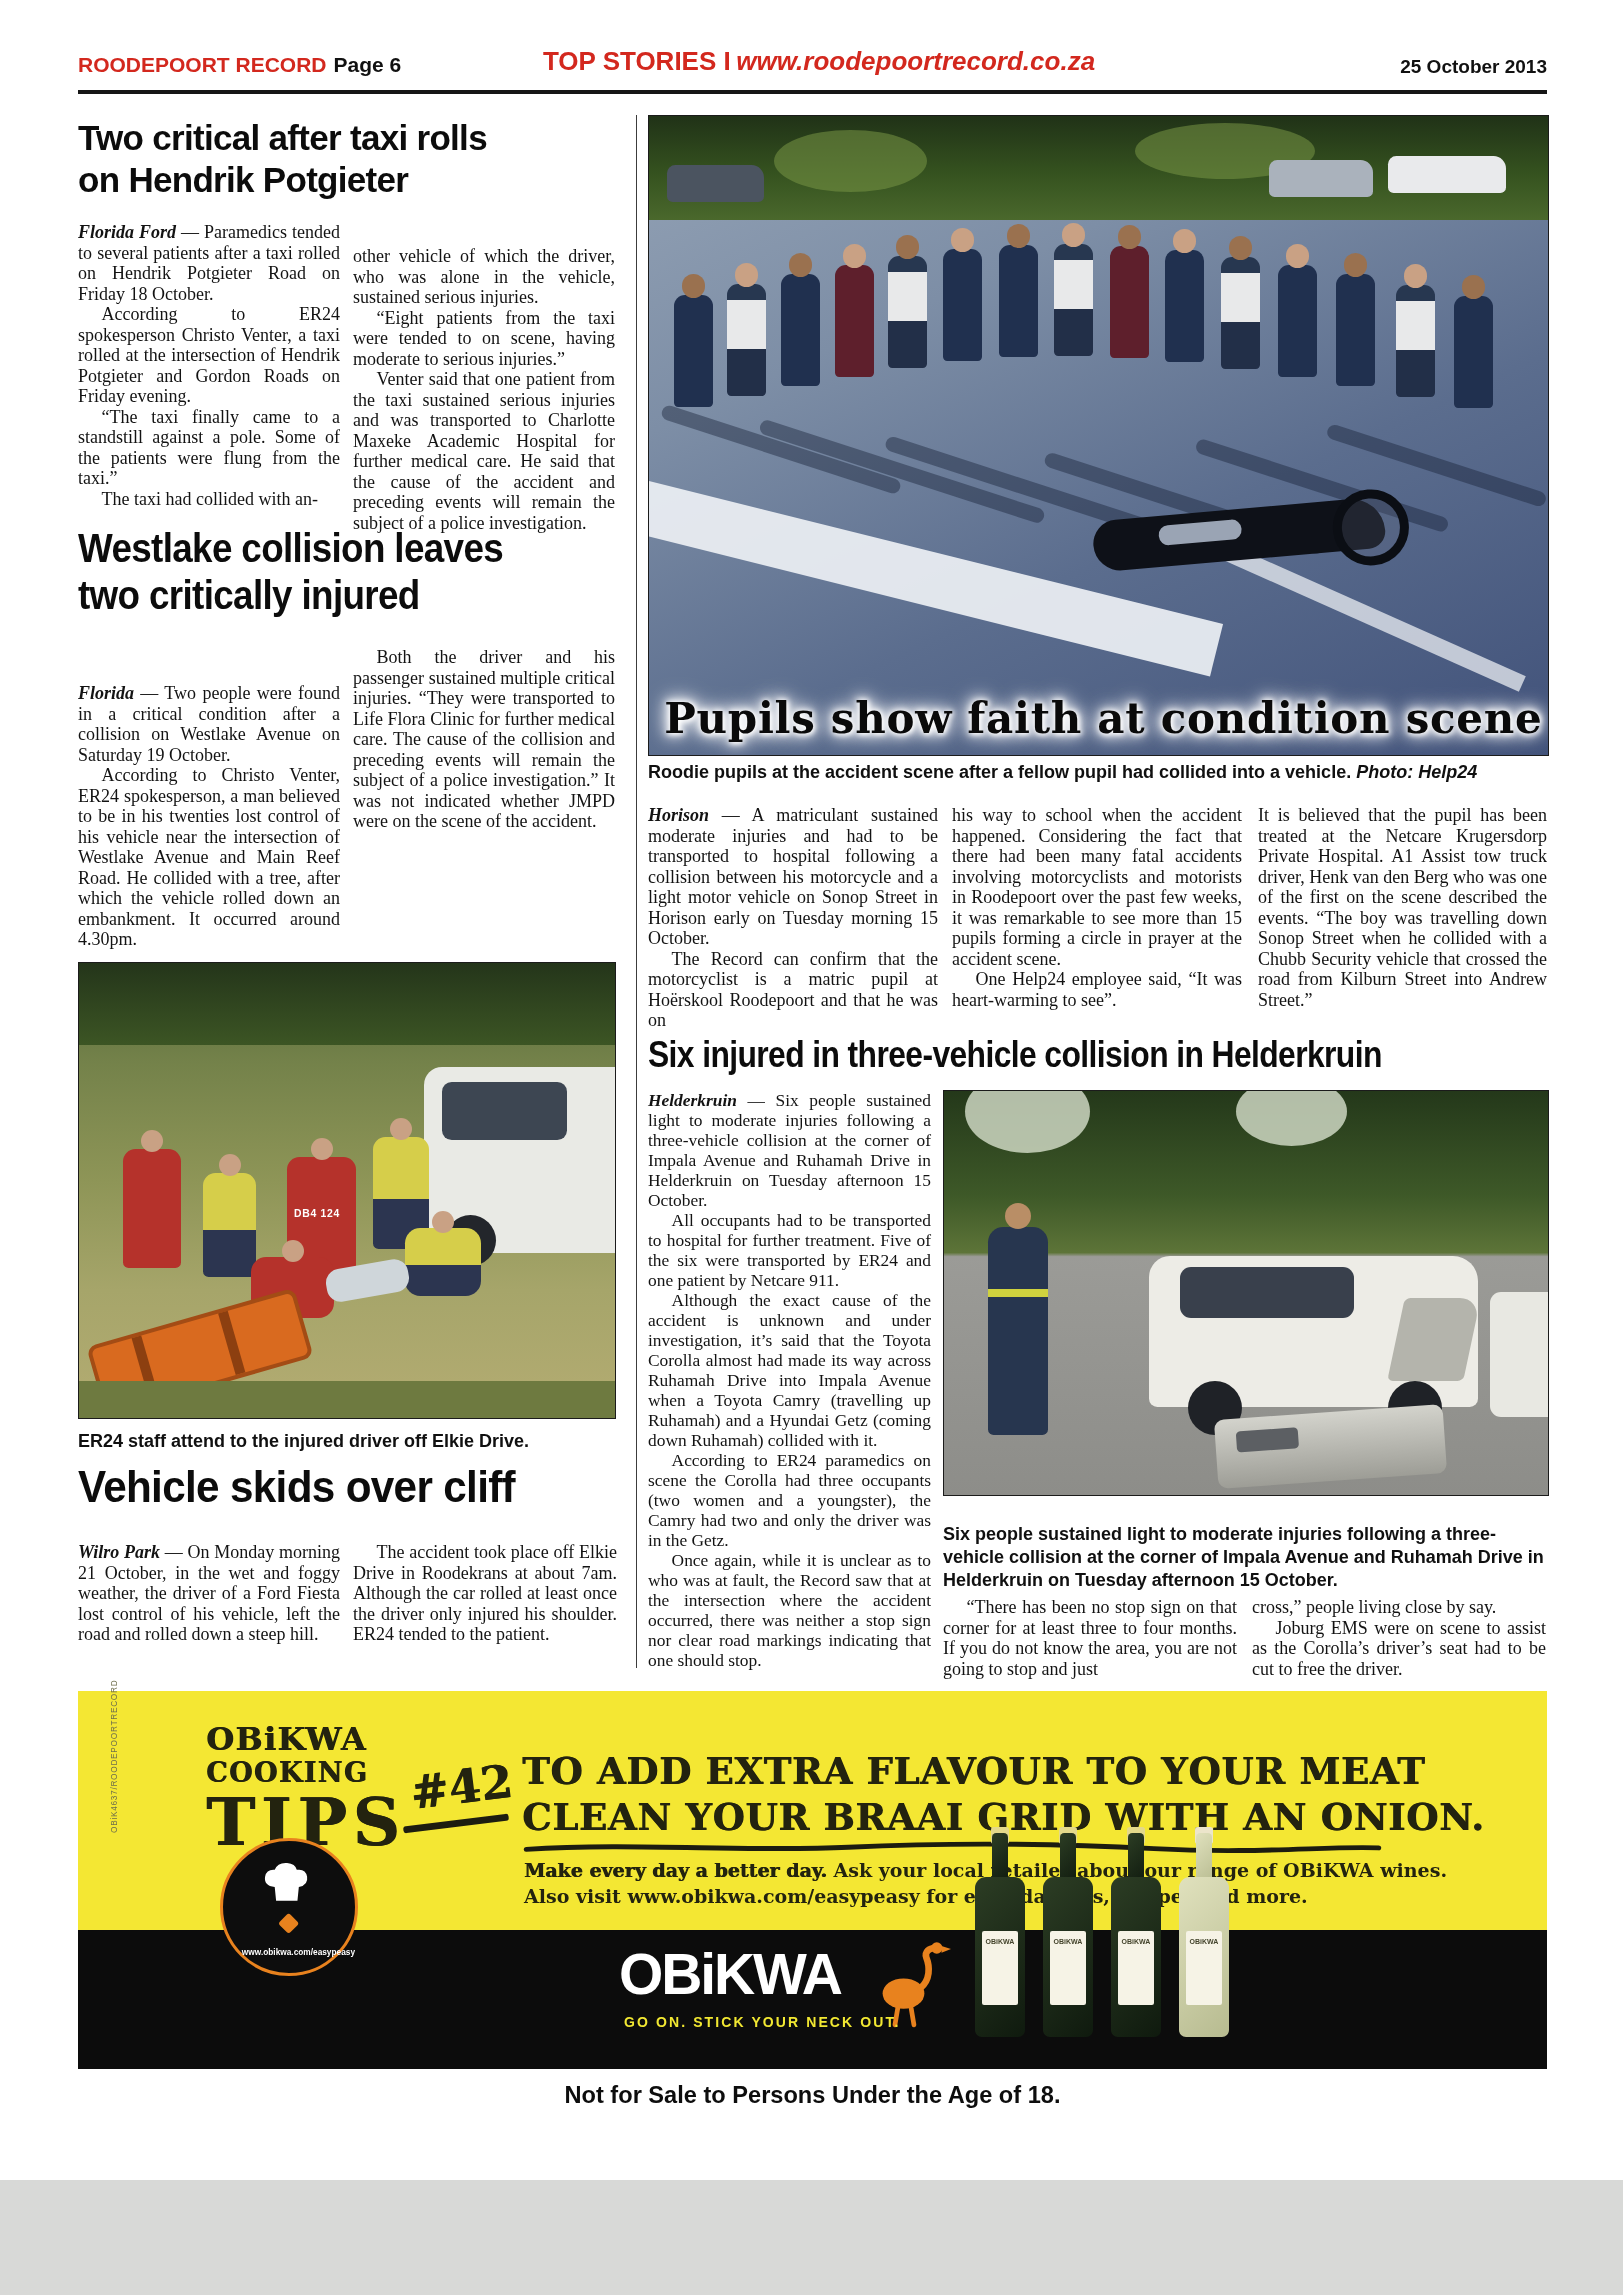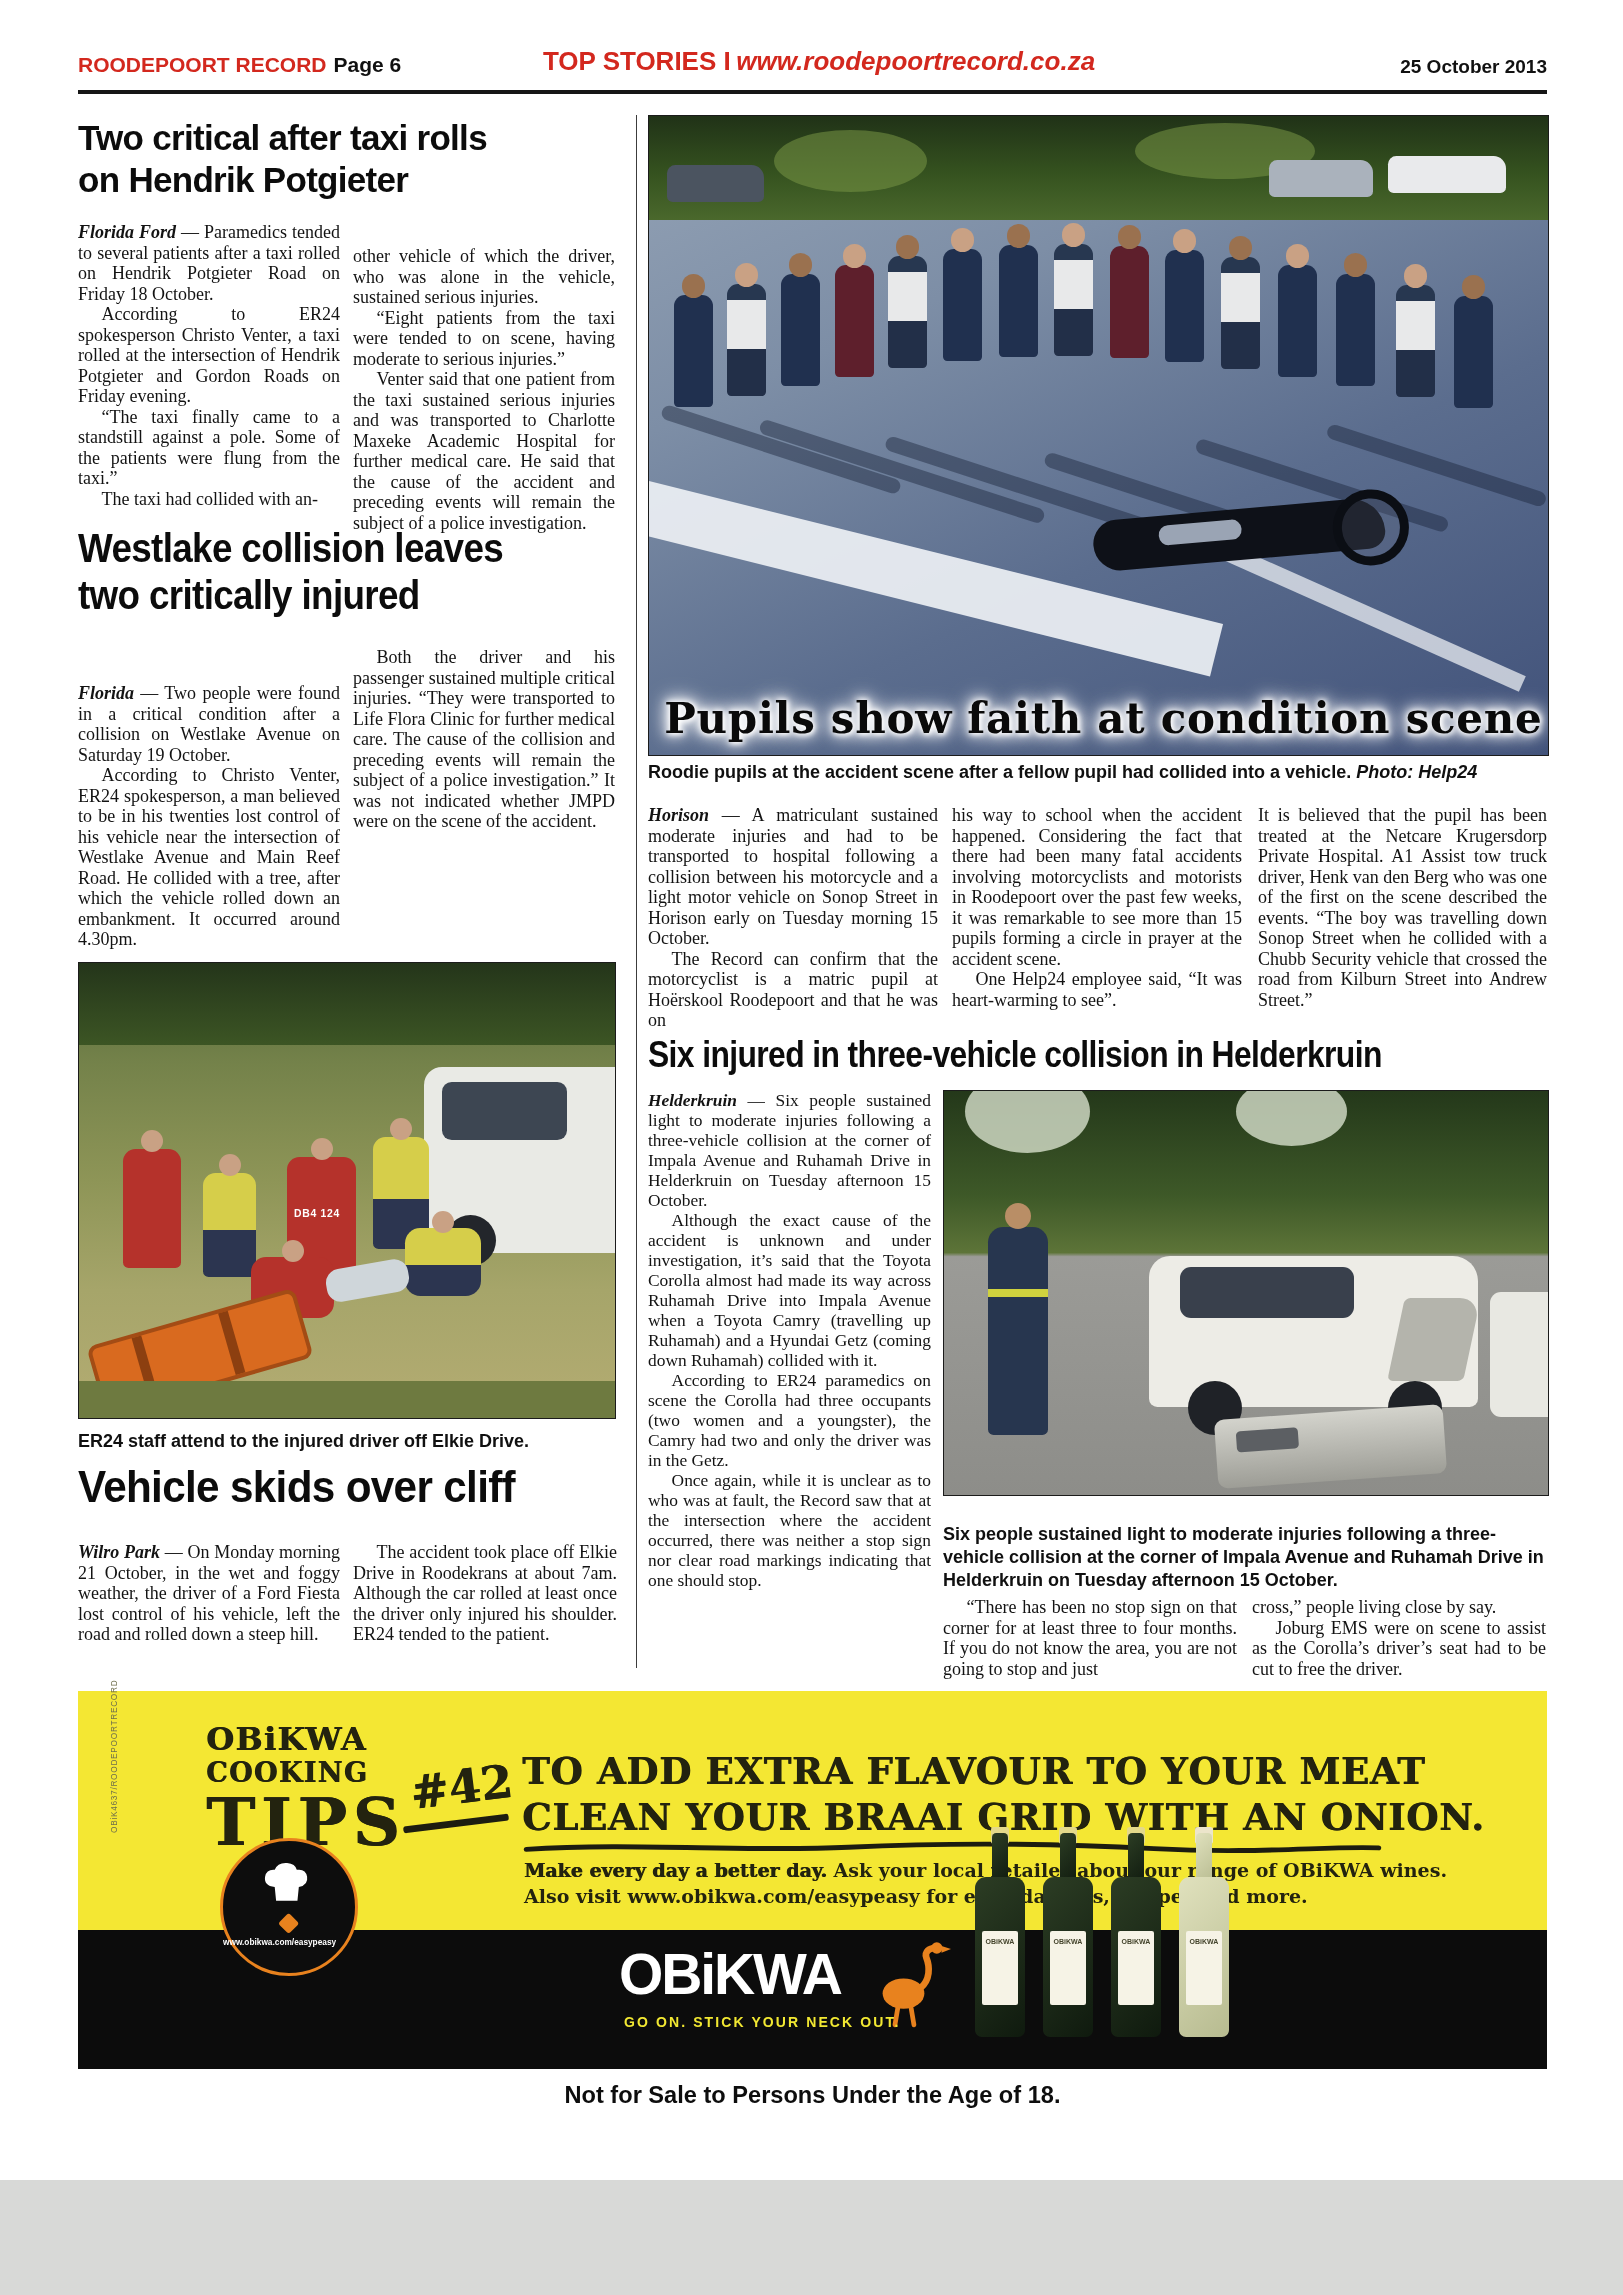--- a/index.html
+++ b/index.html
@@ -128,21 +128,21 @@
   .ad-squiggle{position:absolute;left:444px;top:150px;}
   .ad-body{position:absolute;left:446px;font:bold 19px "DejaVu Serif",serif;color:#23230f;white-space:nowrap;}
   .ad-body .b-lead{text-shadow:0.7px 0 0 #23230f;}
   .ad-b1{top:168px;}
   .ad-b2{top:194px;}
   .chef{position:absolute;left:142px;top:147px;width:132px;height:132px;border-radius:50%;
         background:#0d0d0d;border:3.5px solid #e8821e;z-index:5;}
   .chef svg{position:absolute;left:31px;top:12.5px;}
   .chef .onion{position:absolute;left:58px;top:75px;width:15.3px;height:15.3px;background:#e8821e;
                transform:rotate(45deg);border-radius:2.8px;}
-  .chef .cu{position:absolute;left:0;bottom:26px;width:100%;text-align:left;
+  .chef .cu{position:absolute;left:0;bottom:16px;width:100%;text-align:right;
             font:bold 8.3px "Liberation Sans",sans-serif;color:#fff;}
   .bottle{position:absolute;width:50px;height:210px;z-index:6;}
   .bottle .cap{position:absolute;left:16px;top:0;width:18px;height:16.7px;border-radius:2.8px;}
   .bottle .neck{position:absolute;left:17.4px;top:5.6px;width:15.3px;height:53px;border-radius:4.2px 4.2px 0 0;}
   .bottle .bod{position:absolute;left:0;top:50px;width:50px;height:160px;border-radius:11px 11px 7px 7px;}
   .bottle .lab{position:absolute;left:7px;top:104px;width:36px;height:67px;background:#f6f3e6;
                border-radius:2.1px;font:bold 7px/8.3px "Liberation Sans",sans-serif;text-align:center;
                padding-top:7px;color:#44442c;z-index:2;}
   .bottle.dark .neck,.bottle.dark .bod{background:linear-gradient(135deg,#2c3d24,#0f1a0e);}
   .bottle.dark .cap{background:#e4d98b;}
@@ -231,20 +231,21 @@
     </div>
   <div class="bodycol" style="left:1258px;top:805px;width:289px;">
       <p class="cont">It is believed that the pupil has been treated at the Netcare Krugersdorp Private Hospital. A1 Assist tow truck driver, Henk van den Berg who was one of the first on the scene described the events. “The boy was travelling down Sonop Street when he collided with a Chubb Security vehicle that crossed the road from Kilburn Street into Andrew Street.”</p>
     </div>
 
   <div class="headline" style="left:648px;top:1034px;font-size:37px;">
     <span class="cond" style="transform:scaleX(.86);">Six injured in three-vehicle collision in Helderkruin</span>
   </div>
   <div class="bodycol" style="left:648px;top:1090px;width:283px;font-size:17.4px;line-height:20px;">
       <p class="lead"><span class="dateline">Helderkruin </span>— Six people sustained light to moderate injuries following a three-vehicle collision at the corner of Impala Avenue and Ruhamah Drive in Helderkruin on Tuesday afternoon 15 October.</p>
+      <p>All occupants had to be transported to hospital for further treatment. Five of the six were transported by ER24 and one patient by Netcare 911.</p>
       <p>Although the exact cause of the accident is unknown and under investigation, it’s said that the Toyota Corolla almost had made its way across Ruhamah Drive into Impala Avenue when a Toyota Camry (travelling up Ruhamah) and a Hyundai Getz (coming down Ruhamah) collided with it.</p>
       <p>According to ER24 paramedics on scene the Corolla had three occupants (two women and a youngster), the Camry had two and only the driver was in the Getz.</p>
       <p>Once again, while it is unclear as to who was at fault, the Record saw that at the intersection where the accident occurred, there was neither a stop sign nor clear road markings indicating that one should stop.</p>
     </div>
 
   <div class="photo p3">
     <i class="p3-sky" style="left:21px;top:-21px;width:125px;height:83px;"></i>
     <i class="p3-sky" style="left:292px;top:-14px;width:111px;height:69px;"></i>
     <i class="p3-medic"></i>
     <div class="p3-car"></div>

